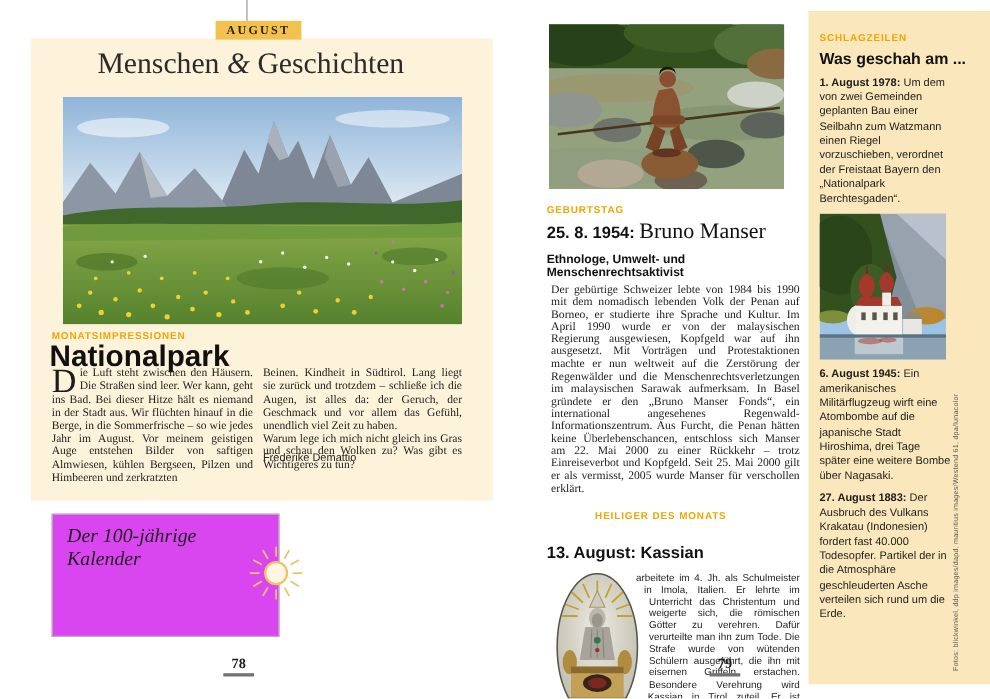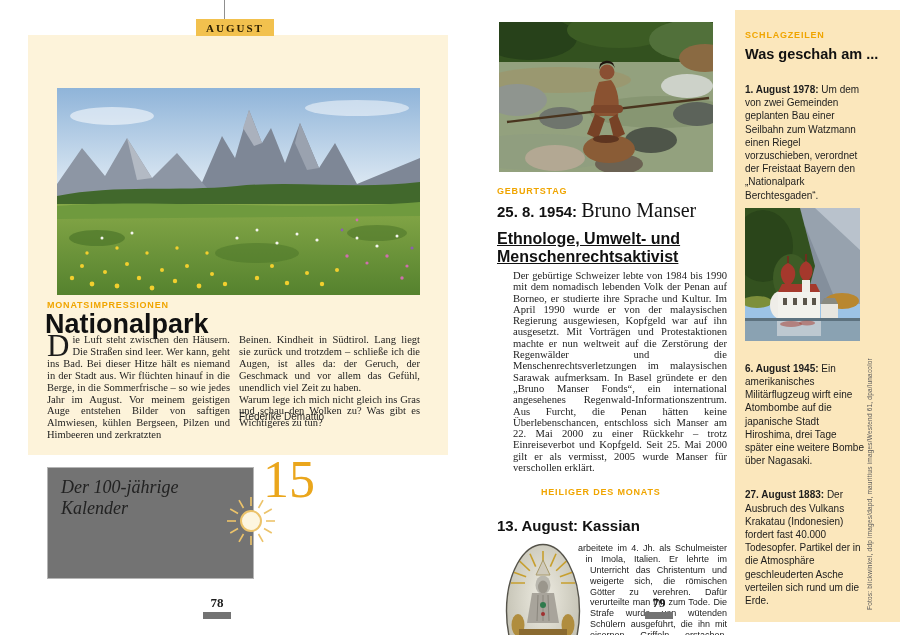--- a/index.html
+++ b/index.html
@@ -20,68 +20,69 @@
   .meadow{left:57px;top:88px;width:363px;height:207px;}
   .goldlabel{font-weight:bold;font-size:9px;letter-spacing:.8px;color:#f0a500;}
   .lbl-monats{position:absolute;left:47px;top:300px;}
   .article-heading{position:absolute;left:45px;top:309px;margin:0;font-size:27px;font-weight:bold;color:#111;}
   .bodytext{font-family:"Liberation Serif",serif;font-size:10.5px;line-height:11.9px;
             text-align:justify;hyphens:auto;}
   .col1{position:absolute;left:47px;top:334px;width:183px;margin:0;}
   .col2{position:absolute;left:239px;top:334px;width:181px;margin:0;white-space:pre-line;}
   .dropcap{float:left;font-size:31px;line-height:23px;padding-right:3px;font-family:"Liberation Serif",serif;}
   .author{position:absolute;left:239px;top:411px;width:181px;font-size:10px;color:#222;}
-  .cal-box{position:absolute;left:47px;top:467px;width:207px;height:112px;background:#737373;
+  .cal-box{position:absolute;left:47px;top:467px;width:207px;height:112px;background:#d946ef;
            border:1px solid #b5b5b5;box-sizing:border-box;padding:9px 16px 0 13px;}
   .cal-title{margin:0 0 5px 0;font-family:"Liberation Serif",serif;font-style:italic;
              font-weight:normal;font-size:18px;color:#222;}
   .cal-text{margin:0;font-family:"Liberation Serif",serif;font-size:10.5px;line-height:13px;text-align:left;}
   .sun-icon{position:absolute;right:-25px;top:26px;width:54px;height:54px;}
   .num-block{position:absolute;left:263px;top:455px;width:158px;}
   .big-number{font-family:"Liberation Serif",serif;font-size:52px;line-height:50px;color:#eaa61c;}
   .num-text{margin:4px 0 0 0;font-size:10.5px;line-height:13px;color:#222;}
   .pagenum{position:absolute;width:28px;text-align:center;font-family:"Liberation Serif",serif;
-           font-weight:bold;font-size:13px;border-bottom:7px solid #737373;padding-bottom:1px;}
+           font-weight:bold;font-size:13px;border-bottom:3px solid #737373;padding-bottom:1px;}
   .pn-left{left:203px;top:595px;}
   .pn-right{left:645px;top:595px;}
 
   
   .main-col{position:absolute;left:497px;top:0;width:230px;}
   .river{margin-top:22px;margin-left:2px;width:214px;height:150px;position:relative;overflow:hidden;}
   .lbl-geburtstag{display:block;margin-top:14px;}
   .bday-heading{margin:3px 0 0 0;font-size:15px;font-weight:bold;color:#111;}
   .bday-heading .bname{font-family:"Liberation Serif",serif;font-weight:normal;font-size:20px;}
-  .bday-subtitle{margin:8px 0 0 0;font-size:16px;font-weight:bold;color:#111;text-decoration:underline;}
-  .bday-body{margin:4px 0 0 16px;font-size:10.6px;line-height:11.3px;}
+  .bday-subtitle{margin:8px 0 0 0;font-size:11px;font-weight:bold;color:#111;}
+  .bday-body{margin:4px 0 0 4px;font-size:10.6px;line-height:11.3px;}
   .lbl-heiliger{display:block;margin-top:14px;padding-left:44px;}
   .saint-heading{margin:20px 0 0 0;font-size:15px;font-weight:bold;color:#111;}
   .saint-block{margin-top:9px;min-height:158px;}
   .saint-oval{float:left;width:76px;height:136px;margin:0 9px 0 8px;
               shape-outside:ellipse(50% 50% at 50% 50%);shape-margin:7px;}
   .saint-text{margin:0;font-size:9px;line-height:10.8px;text-align:justify;hyphens:auto;}
 
   
   .sidebar{position:absolute;left:735px;top:10px;width:168px;height:612px;background:#fbe7bc;
            box-sizing:border-box;padding:14px 0 0 10px;}
   .sb-heading{margin:4px 0 0 0;font-size:14.5px;font-weight:bold;color:#111;}
-  .entry{width:120px;margin:21px 0 0 0;font-size:10px;line-height:13.2px;color:#1c1c1c;}
+  .entry{width:120px;margin:7px 0 0 0;font-size:10px;line-height:13.2px;color:#1c1c1c;}
   .entry .edate{font-weight:bold;}
   .church{width:115px;height:133px;margin-top:6px;position:relative;overflow:hidden;}
   .credit{position:absolute;right:30px;bottom:12px;writing-mode:vertical-rl;transform:rotate(180deg);
           font-size:6.5px;color:#5a5a5a;letter-spacing:.2px;}
 </style>
 </head>
 <body>
 
 <div class="spread">
 
   <div class="cream-bg"></div>
   <div class="tab-line"></div>
   <div class="month-tab">AUGUST</div>
 
+  <h1 class="main-title"><span>Menschen</span> <span class="amp">&amp;</span> <span>Geschichten</span></h1>
 
   <div class="photo-frame meadow abs">
     <svg width="363" height="207" viewBox="0 0 363 207" xmlns="http://www.w3.org/2000/svg">
       <defs>
         <linearGradient id="sky" x1="0" y1="0" x2="0" y2="1">
           <stop offset="0" stop-color="#8fb4d9"></stop>
             <stop offset="1" stop-color="#e9f1f7"></stop>
         </linearGradient>
         <linearGradient id="grass" x1="0" y1="0" x2="0" y2="1">
           <stop offset="0" stop-color="#86a848"></stop>
@@ -181,21 +182,20 @@
           <line x1="27" y1="12" x2="27" y2="3" transform="rotate(270 27 27)"></line>
           <line x1="27" y1="12" x2="27" y2="3" transform="rotate(300 27 27)"></line>
           <line x1="27" y1="12" x2="27" y2="3" transform="rotate(330 27 27)"></line>
         </g>
         <circle cx="27" cy="27" r="10" fill="#fdf6e0" stroke="#ecc36a" stroke-width="2"></circle>
       </svg>
     </div>
   </div>
 
   <div class="num-block">
-    <div class="big-number">15</div>
   </div>
 
   <div class="pagenum pn-left">78</div>
 
   <div class="main-col">
 
     <div class="photo-frame river">
       <svg width="214" height="150" viewBox="0 0 214 150" xmlns="http://www.w3.org/2000/svg">
         <rect width="214" height="150" fill="#93a17e"></rect>
         <rect width="214" height="40" fill="#33511f"></rect>

